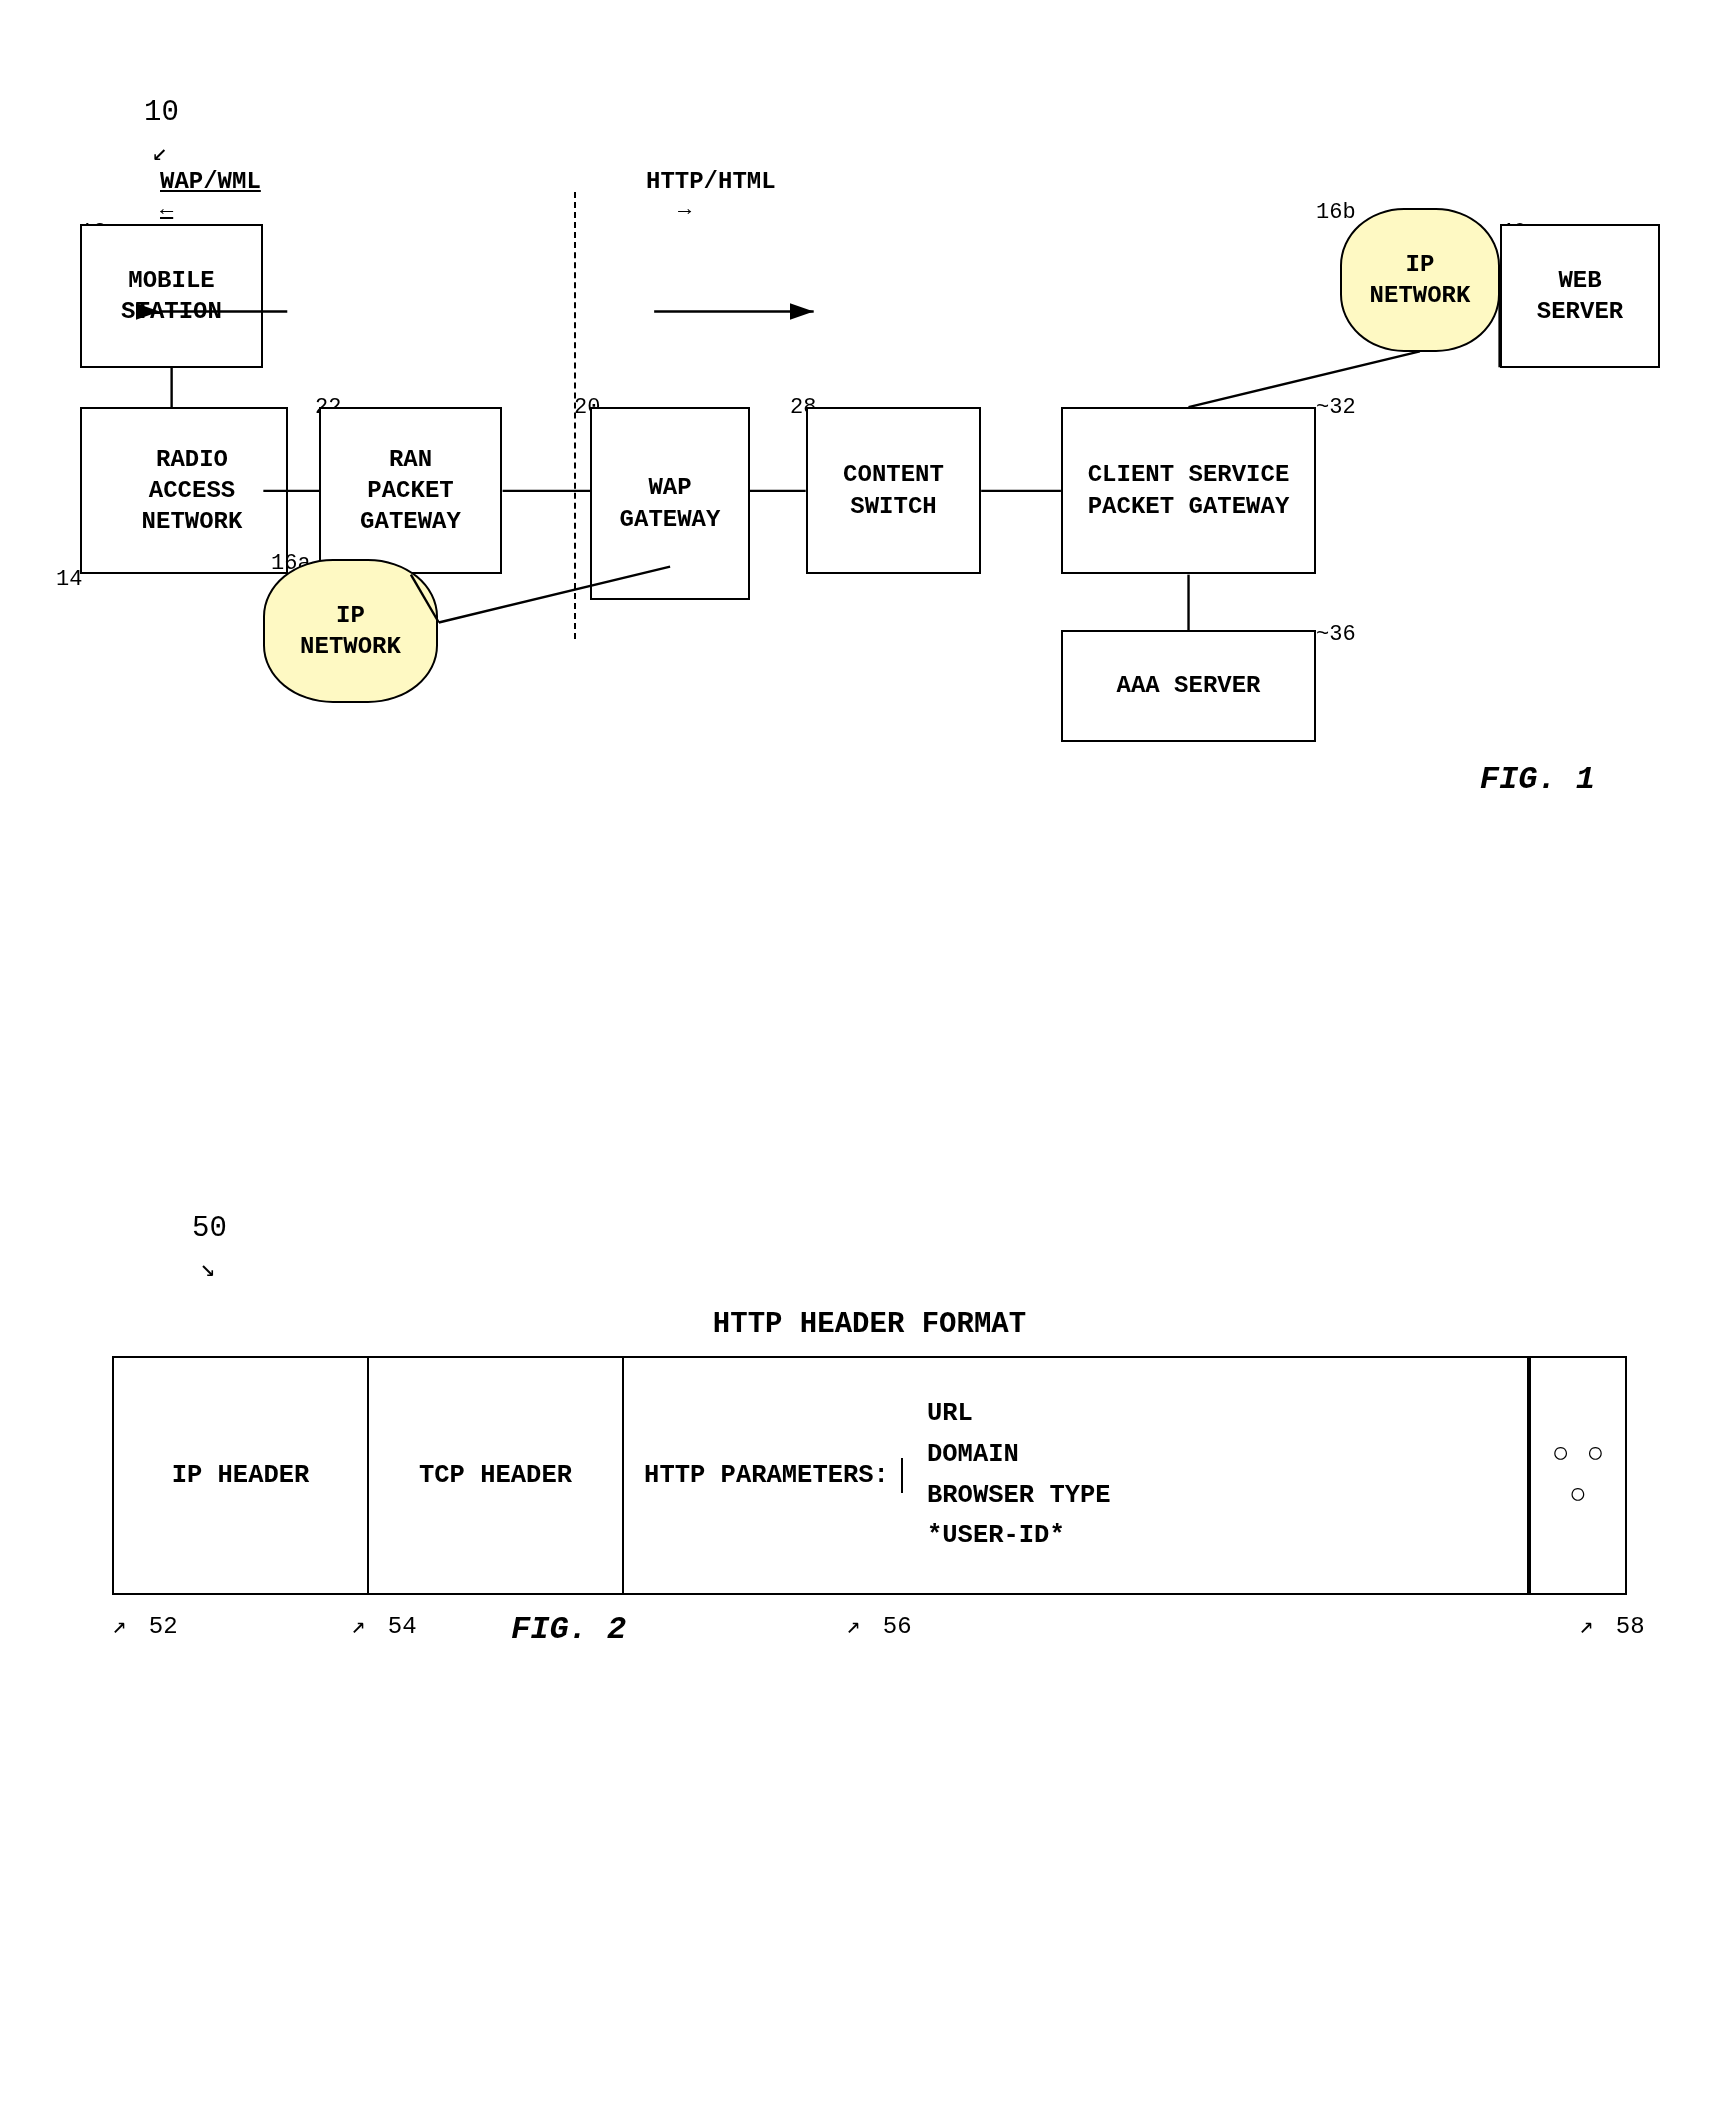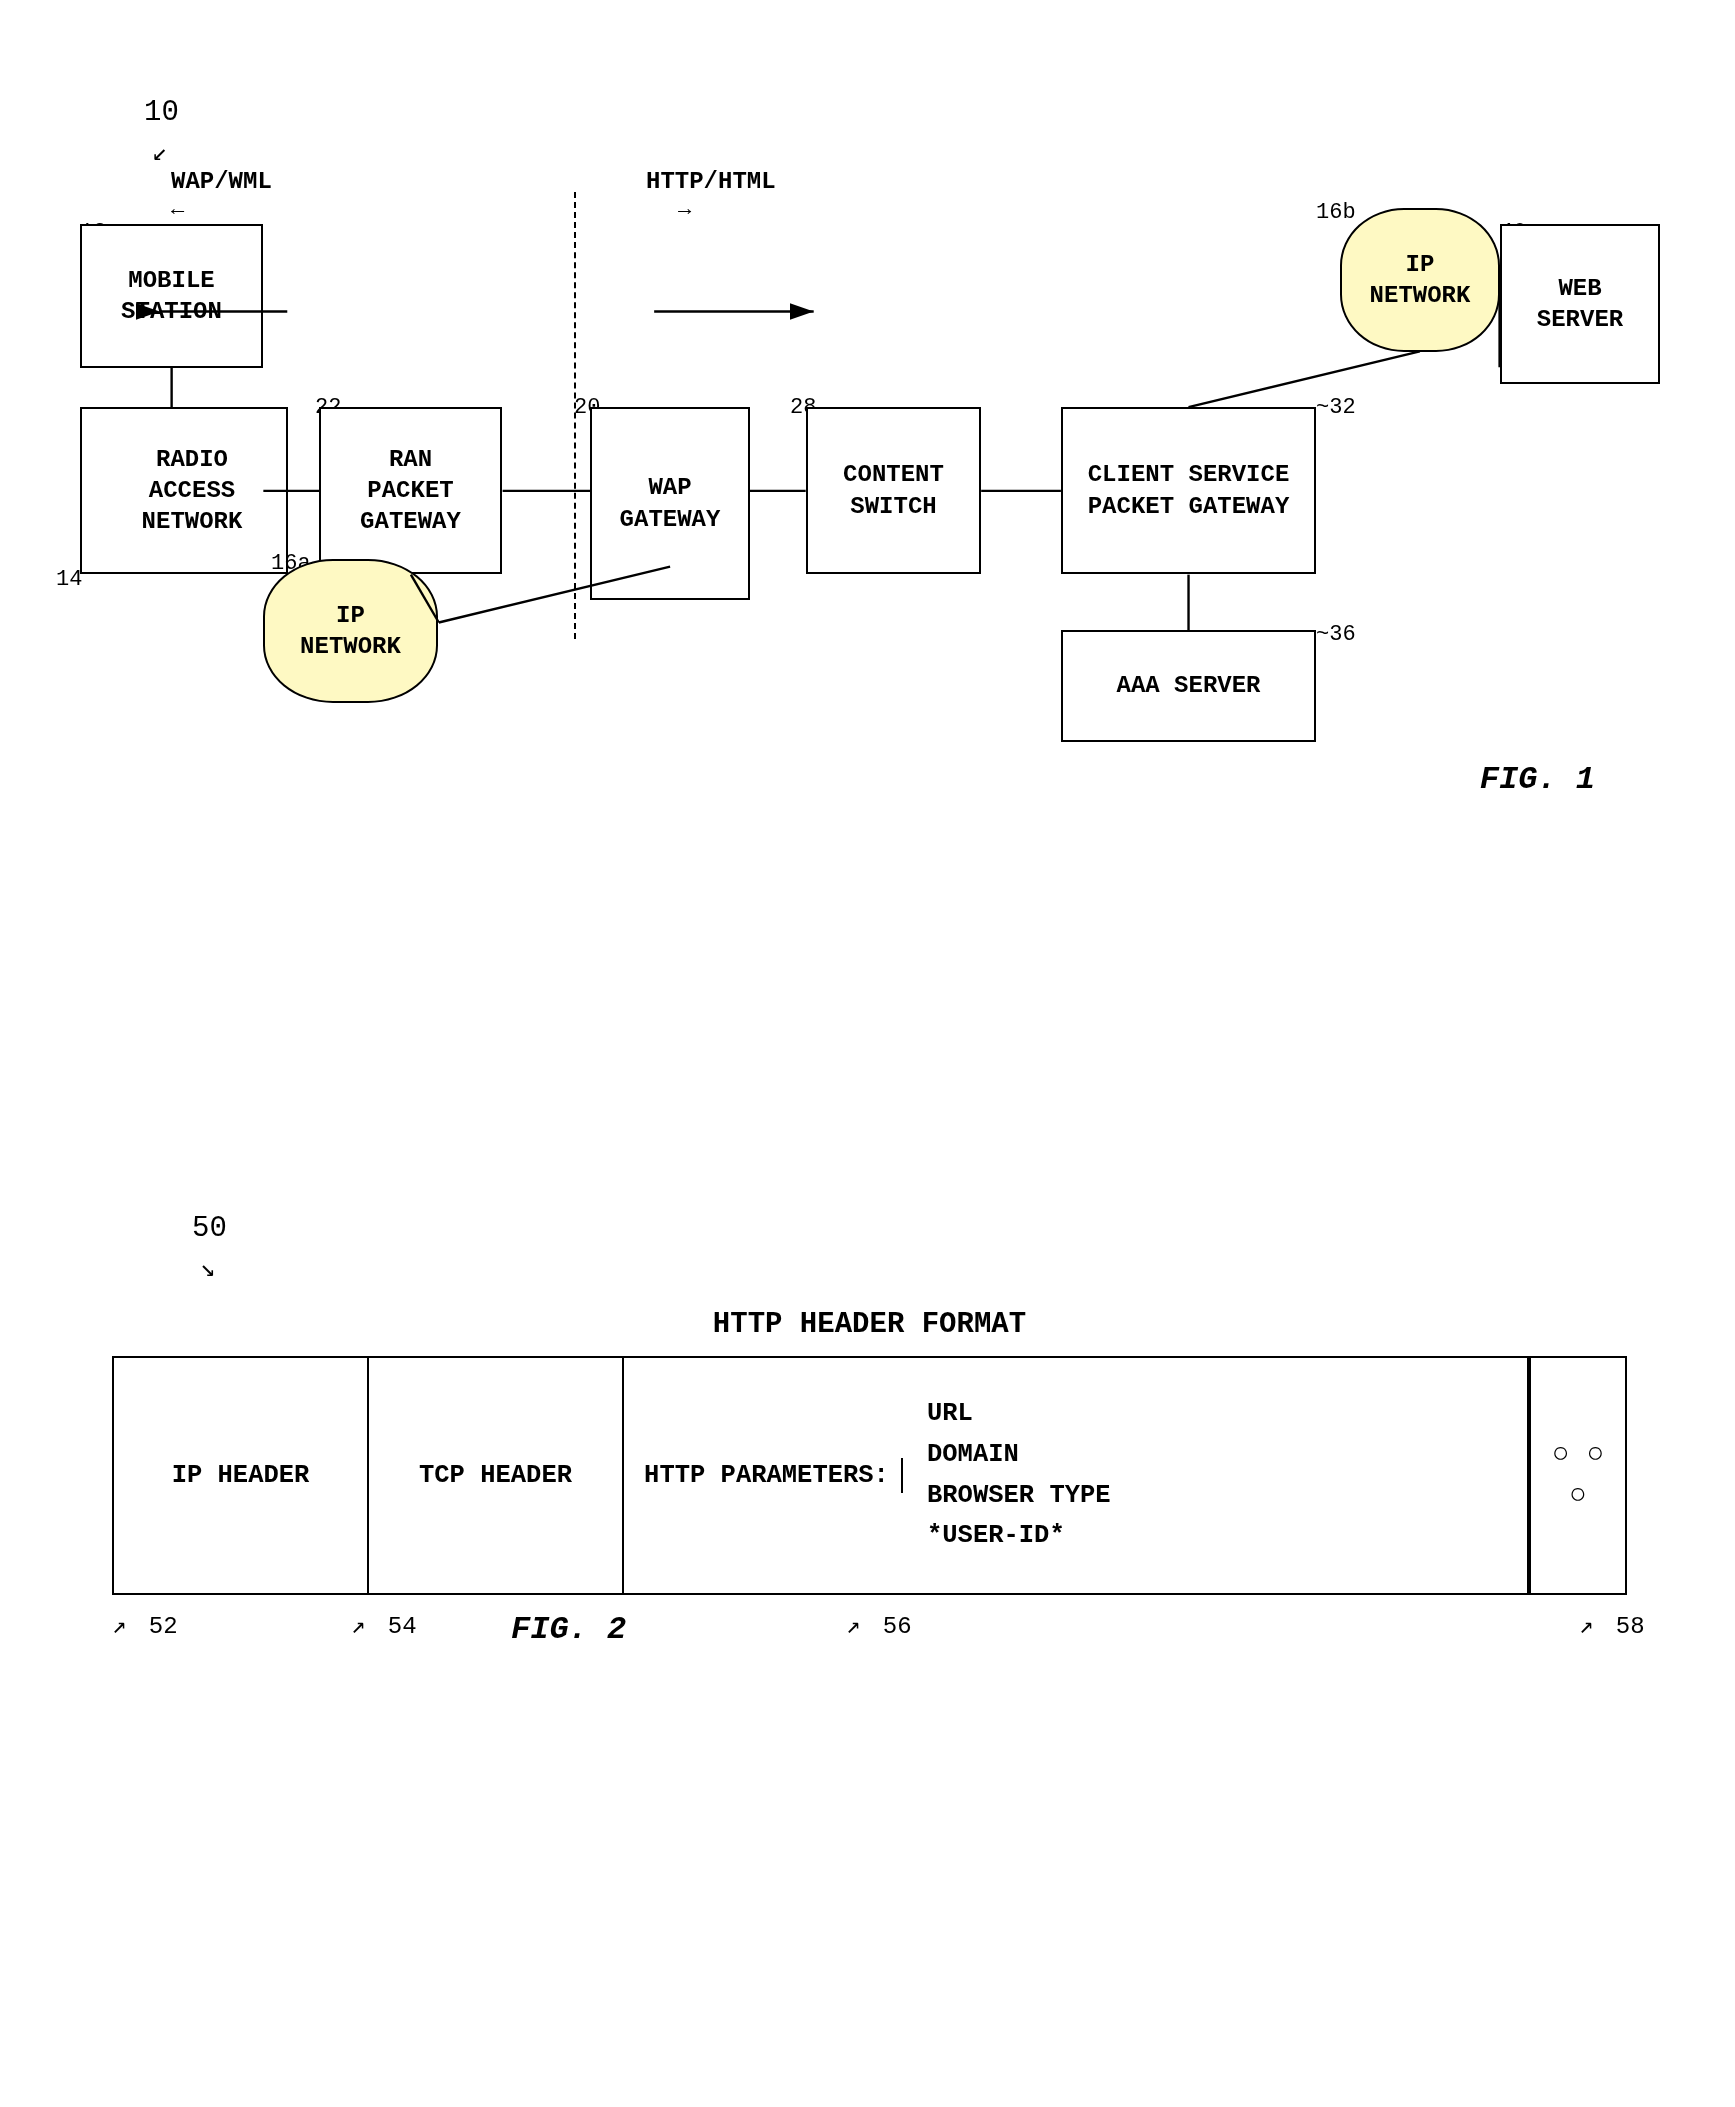--- a/index.html
+++ b/index.html
@@ -54,21 +54,21 @@
     .box-ranpg { left: 271px; top: 311px; width: 183px; height: 167px; }
     
     .box-wap { left: 542px; top: 311px; width: 160px; height: 193px; }
     
     .box-cs { left: 758px; top: 311px; width: 175px; height: 167px; }
     
     .box-cspg { left: 1013px; top: 311px; width: 255px; height: 167px; }
     
     .box-aaa { left: 1013px; top: 534px; width: 255px; height: 112px; }
     
-    .box-web { left: 1452px; top: 128px; width: 160px; height: 160px; }
+    .box-web { left: 1452px; top: 128px; width: 160px; height: 144px; }
 
     
     .cloud {
       position: absolute;
       border: 2.4px solid #000;
       border-radius: 50%;
       display: flex;
       align-items: center;
       justify-content: center;
       text-align: center;
@@ -215,21 +215,21 @@
 </head>
 <body>
 
 <div class="fig1-container">
 
   <div class="label-10">10</div>
   <div class="arrow-10">↙</div>
 
   <div class="dashed-vline"></div>
 
-  <div class="arrow-label" style="top:72px; left:123px;">
+  <div class="arrow-label" style="top:72px; left:112px;text-decoration:underline;">
     <span>WAP/WML</span>
     <br>
     <span style="font-size:22px;">←</span>
   </div>
 
   <div class="arrow-label" style="top:72px; left:598px;">
     <span>HTTP/HTML</span>
     <br>
     <span style="font-size:22px; padding-left:32px;">→</span>
   </div>

